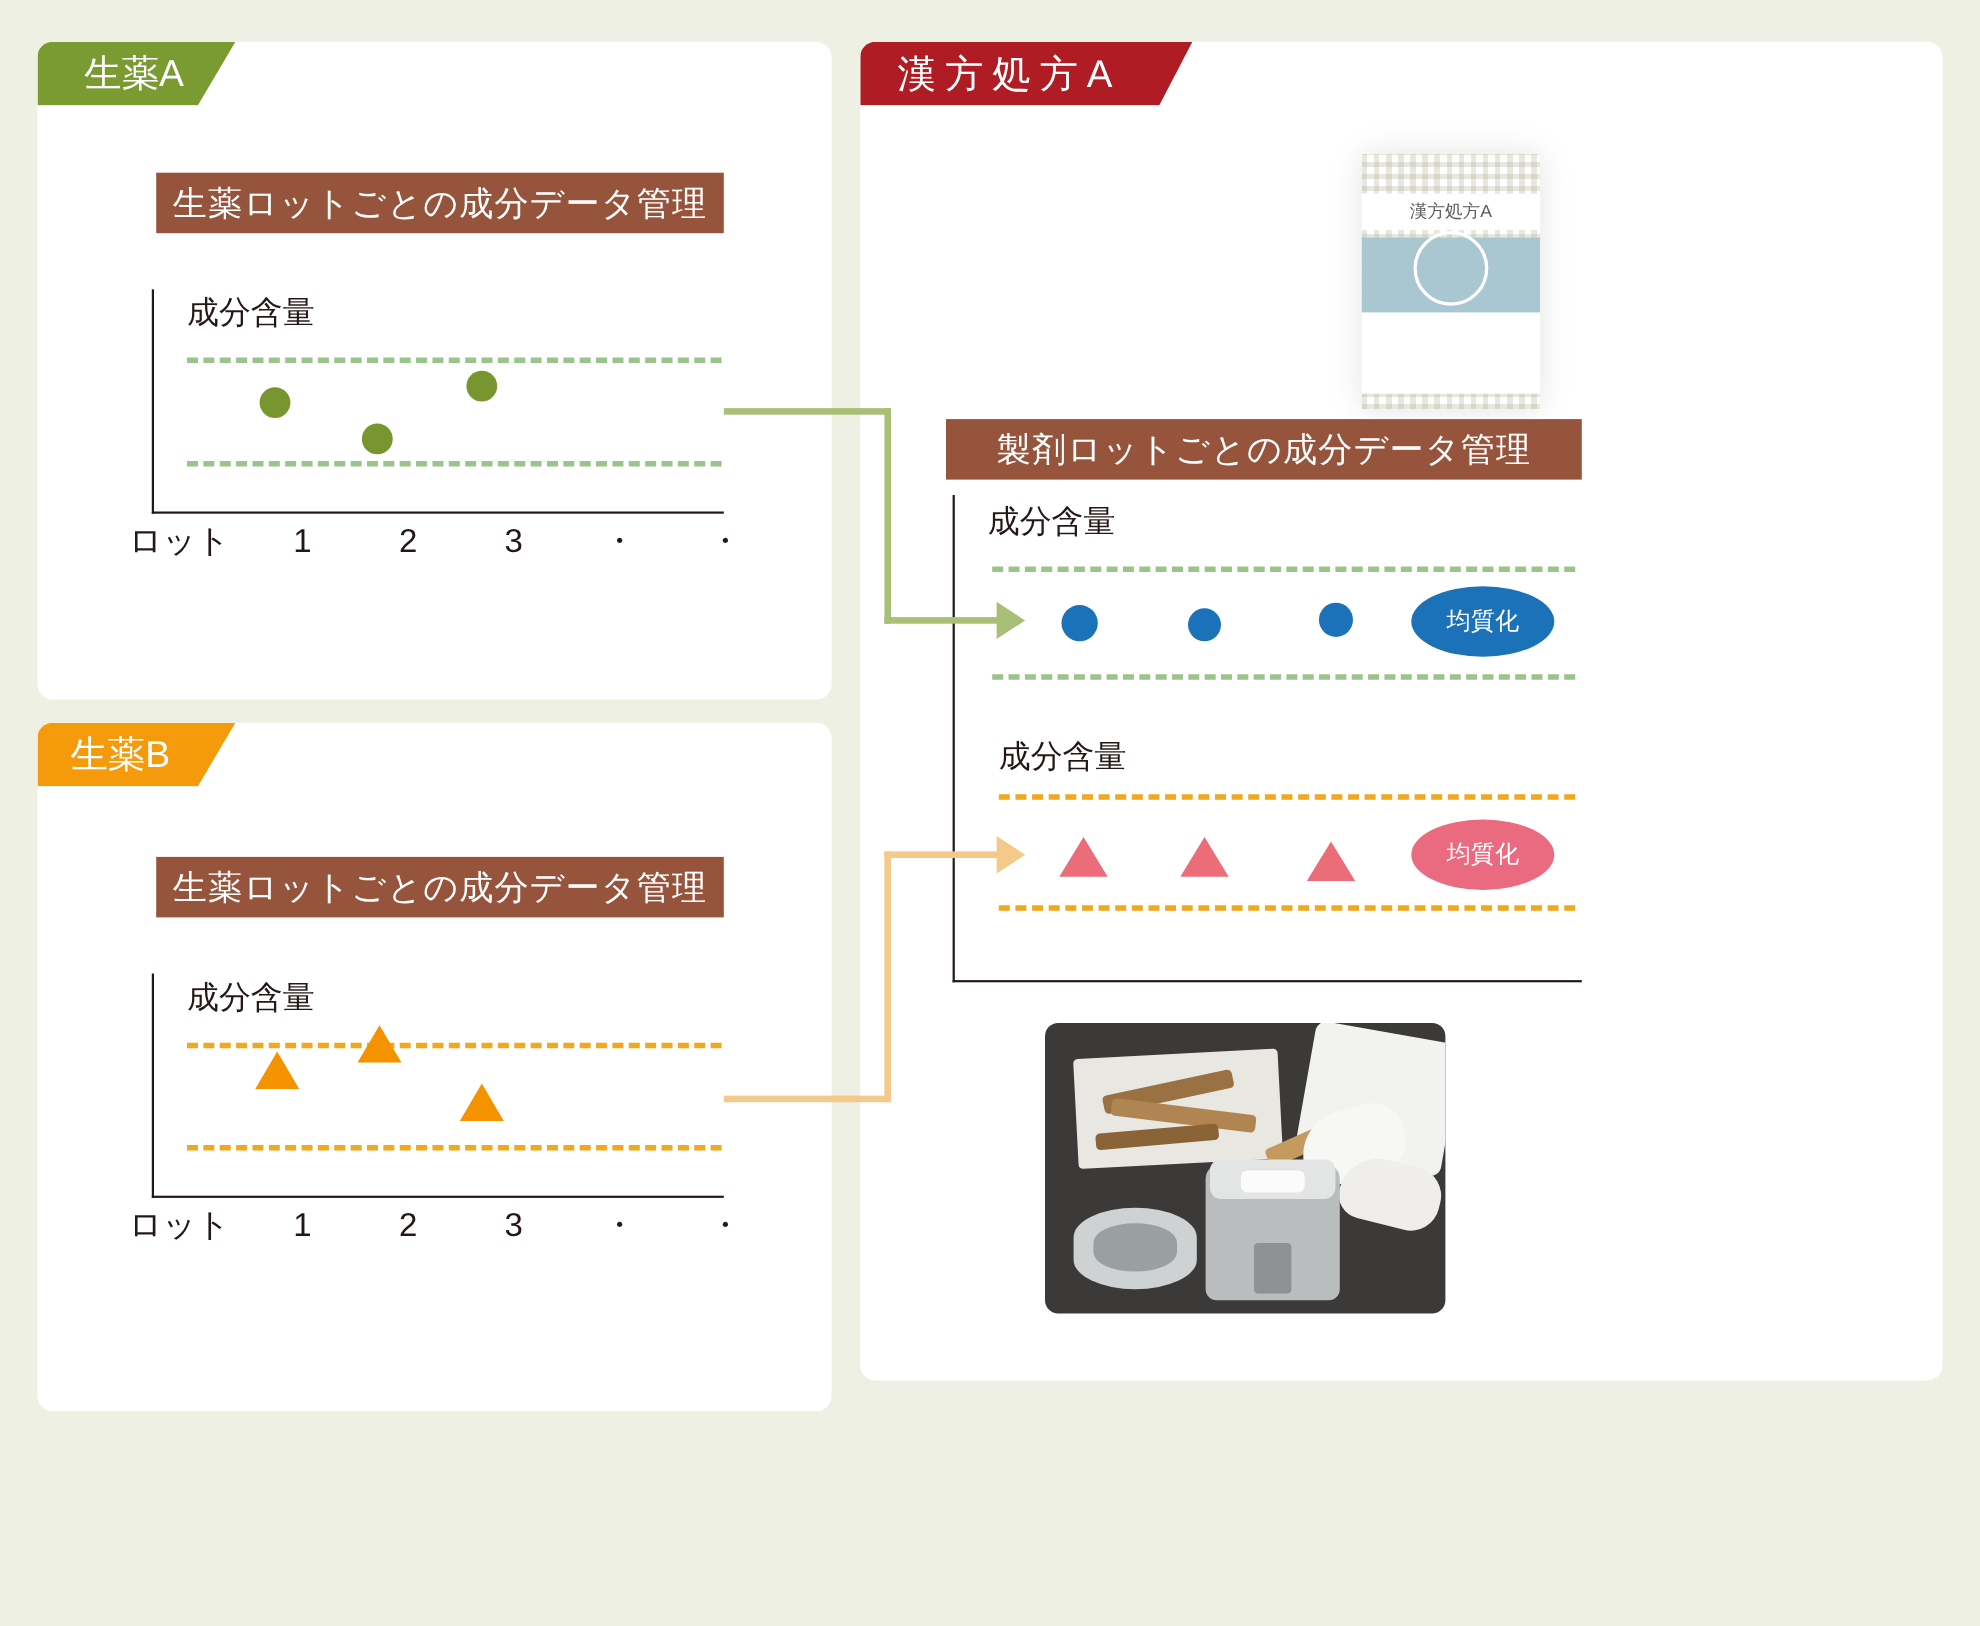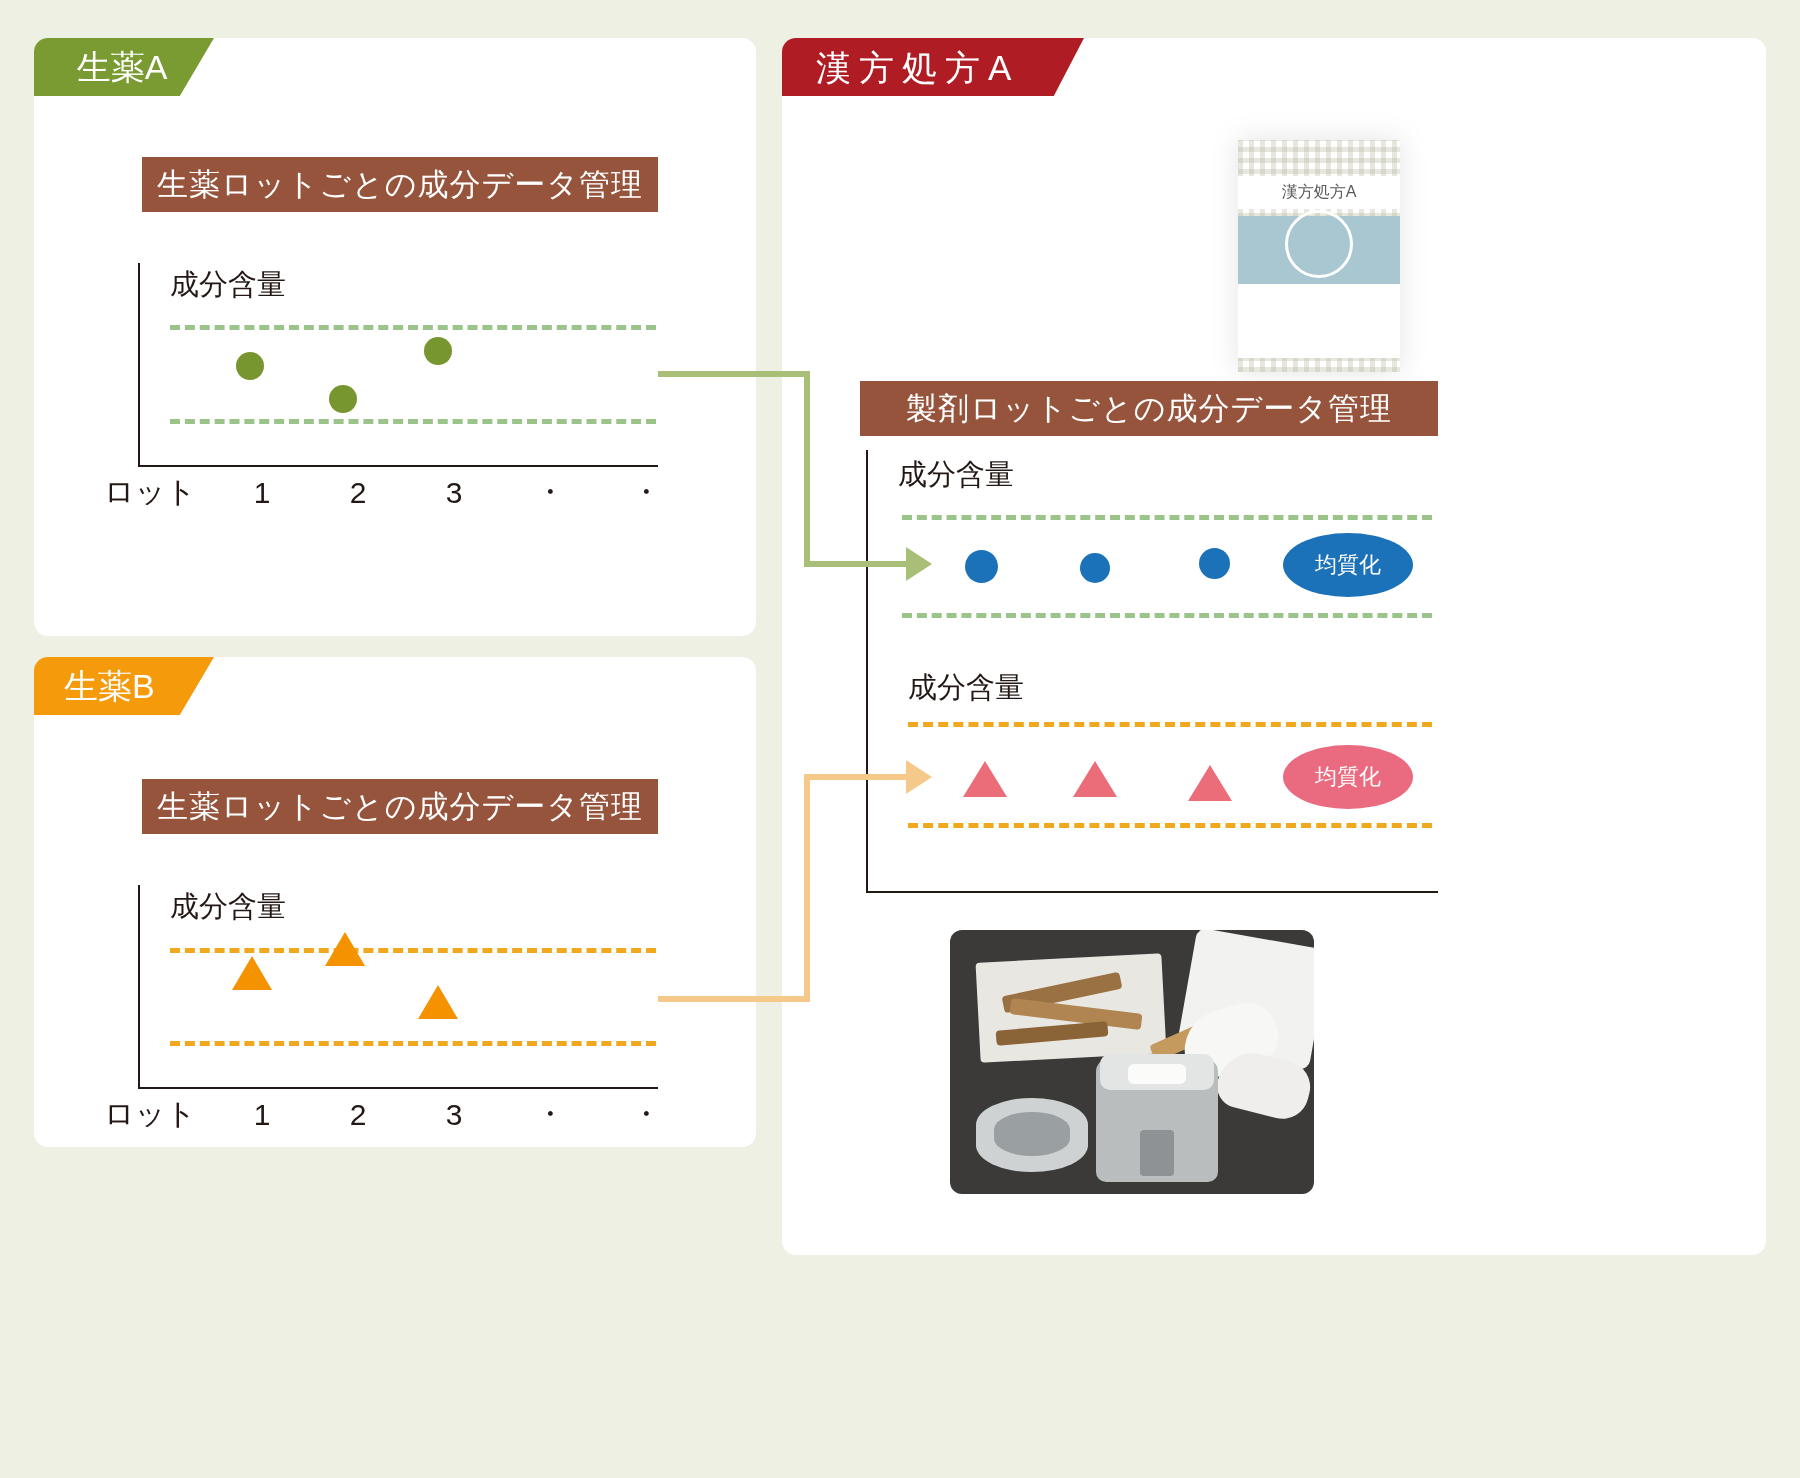--- a/index.html
+++ b/index.html
@@ -11,21 +11,21 @@
   }
   #root { position: relative; width: 1800px; height: 1478px; }
 
   
   .panel {
     position: absolute;
     background: #ffffff;
     border-radius: 14px;
   }
   #panel-a { left: 34px;  top: 38px;   width: 722px; height: 598px; }
-  #panel-b { left: 34px;  top: 657px;  width: 722px; height: 490px; }
+  #panel-b { left: 34px;  top: 657px;  width: 722px; height: 626px; }
   #panel-k { left: 782px; top: 38px;   width: 984px; height: 1217px; }
 
   
   .tab {
     position: absolute;
     top: 0; left: 0;
     height: 58px;
     display: flex;
     align-items: center;
     color: #ffffff;
@@ -103,21 +103,21 @@
   .tri-orange { border-left: 20px solid transparent; border-right: 20px solid transparent; border-bottom: 34px solid #f59200; }
   .tri-pink   { border-left: 22px solid transparent; border-right: 22px solid transparent; border-bottom: 36px solid #eb6d7a; }
 
   .xticks {
     position: absolute;
     display: flex;
     align-items: center;
     font-size: 30px;
     color: #231815;
   }
-  .xticks .lotlabel { width: 110px; text-align: left; }
+  .xticks .lotlabel { width: 110px; text-align: left; margin-left: 13px; }
   .xticks .t { width: 96px; text-align: center; }
 
   
   .badge {
     position: absolute;
     display: flex;
     align-items: center;
     justify-content: center;
     border-radius: 50%;
     color: #ffffff;

